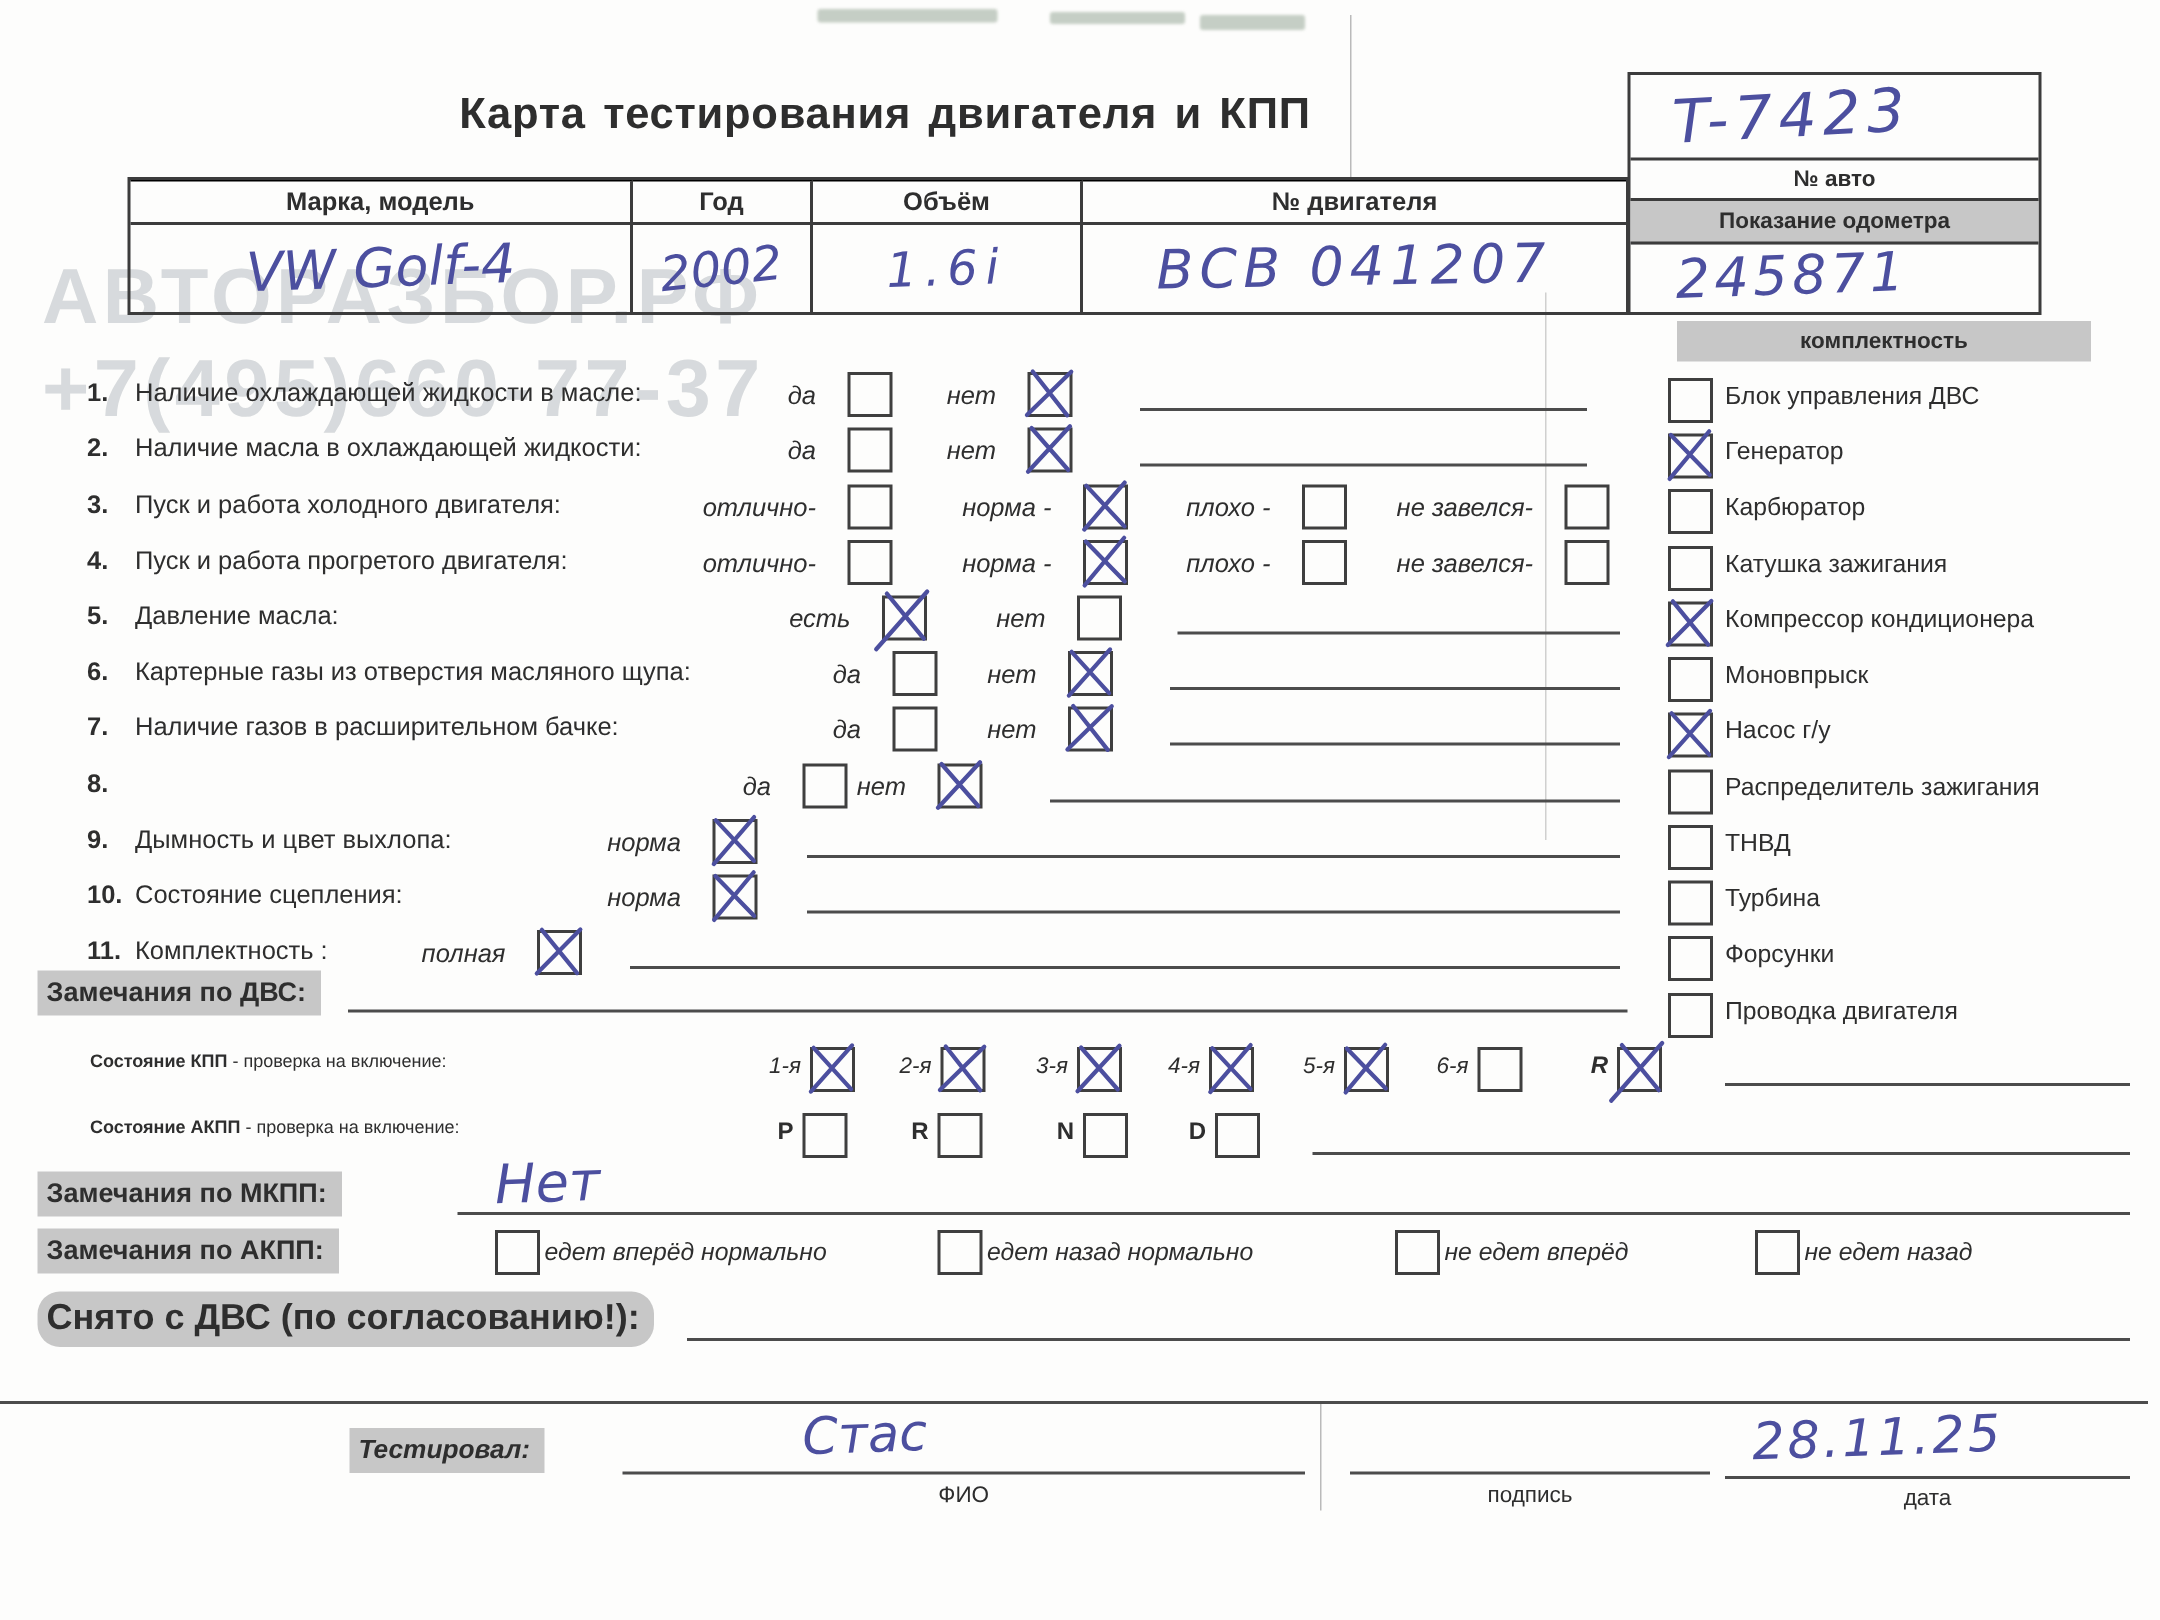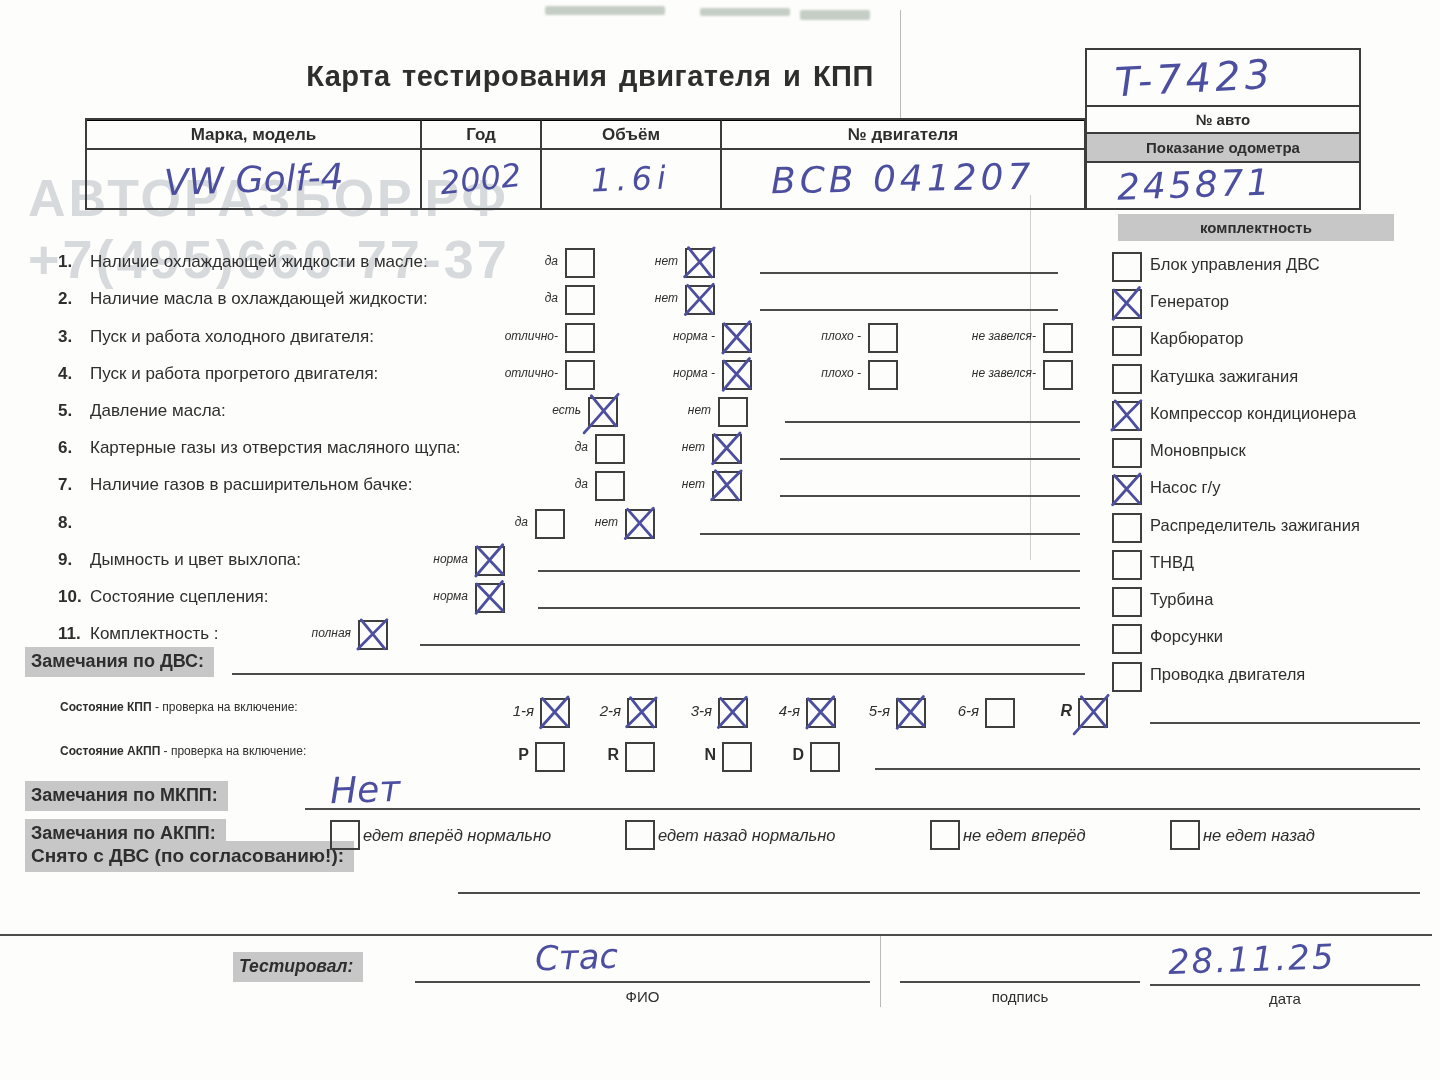--- a/index.html
+++ b/index.html
@@ -35,22 +35,22 @@
   
   .glabel{position:absolute;background:#c7c7c7;font-weight:bold;font-size:18px;
           padding:4px 10px 5px 6px;z-index:2;white-space:nowrap;}
   
   .cb{position:absolute;width:26px;height:26px;border:2px solid #3f3f3f;z-index:3;background:transparent;}
   .cb svg{position:absolute;left:-4px;top:-4px;width:35px;height:35px;overflow:visible;}
   
   .crow{position:absolute;left:0;top:0;width:1100px;height:30px;z-index:2;}
   .num{position:absolute;left:58px;top:2px;font-weight:bold;font-size:17px;}
   .clabel{position:absolute;left:90px;top:2px;font-size:17px;}
-  .opt{position:absolute;top:4px;font-style:italic;font-size:12px;white-space:nowrap;
-       transform:translateX(-100%);padding-right:7px;}
+  .opt{position:absolute;top:4px;font-style:italic;font-size:17px;white-space:nowrap;
+       transform:translateX(-100%);padding-right:21px;}
   .wline{position:absolute;border-bottom:2px solid #4c4c4c;height:0;z-index:2;}
   
   .eqhdr{position:absolute;left:1118px;top:214px;width:276px;height:27px;background:#c7c7c7;
          font-weight:bold;font-size:15px;text-align:center;line-height:27px;z-index:2;}
   .eqrow{position:absolute;left:1112px;height:30px;z-index:2;}
   .eqrow .eql{position:absolute;left:38px;top:3px;font-size:16.5px;white-space:nowrap;}
   
   .ghead{position:absolute;font-size:12px;z-index:2;white-space:nowrap;}
   .glab{position:absolute;font-style:italic;font-size:15px;transform:translateX(-100%);
         padding-right:6px;white-space:nowrap;z-index:2;}
@@ -251,21 +251,21 @@
   <div class="wline" style="left:305px;top:808px;width:1115px;"></div>
 
   <div class="glabel" style="left:25px;top:819px;">Замечания по АКПП:</div>
   <div id="akpp-remarks-layer">
       <span class="akopt-label" style="left: 363px; top: 826px;">едет вперёд нормально</span>
       <span class="akopt-label" style="left: 658px; top: 826px;">едет назад нормально</span>
       <span class="akopt-label" style="left: 963px; top: 826px;">не едет вперёд</span>
       <span class="akopt-label" style="left: 1203px; top: 826px;">не едет назад</span>
     </div>
 
-  <div class="glabel" style="left:25px;top:841px;font-size:19px;">Снято с ДВС (по согласованию!):</div>
+  <div class="glabel" style="left:25px;top:861px;font-size:24px;border-radius:15px;">Снято с ДВС (по согласованию!):</div>
   <div class="wline" style="left:458px;top:892px;width:962px;"></div>
 
   <div class="wline" style="left:0px;top:934px;width:1432px;"></div>
 
   <div class="glabel" style="left:233px;top:952px;font-style:italic;font-size:17.5px;">Тестировал:</div>
   <span class="hand" style="position:absolute;left:535px;top:940px;font-size:34px;transform:rotate(-2deg);">Стас</span>
   <div class="wline" style="left:415px;top:981px;width:455px;"></div>
   <div class="caption" style="left:415px;top:988px;width:455px;text-align:center;">ФИО</div>
 
   <div class="wline" style="left:900px;top:981px;width:240px;"></div>

